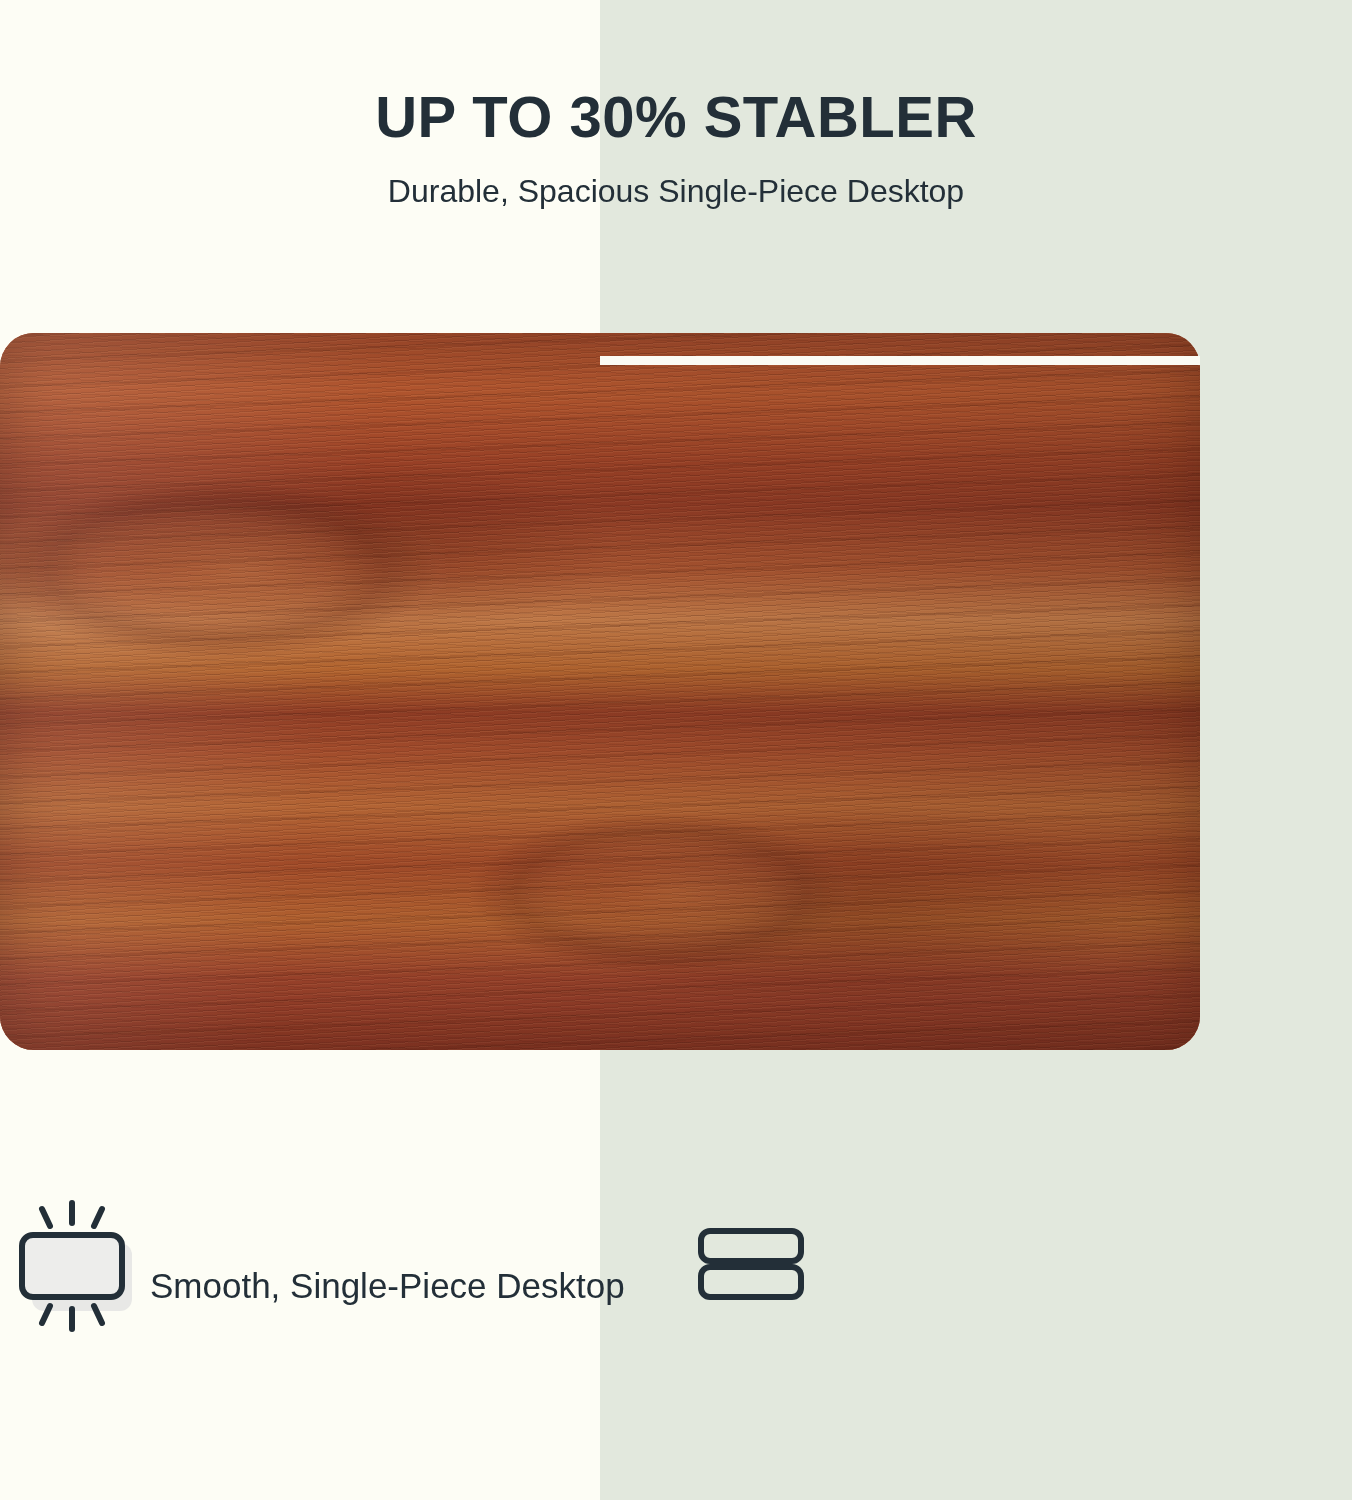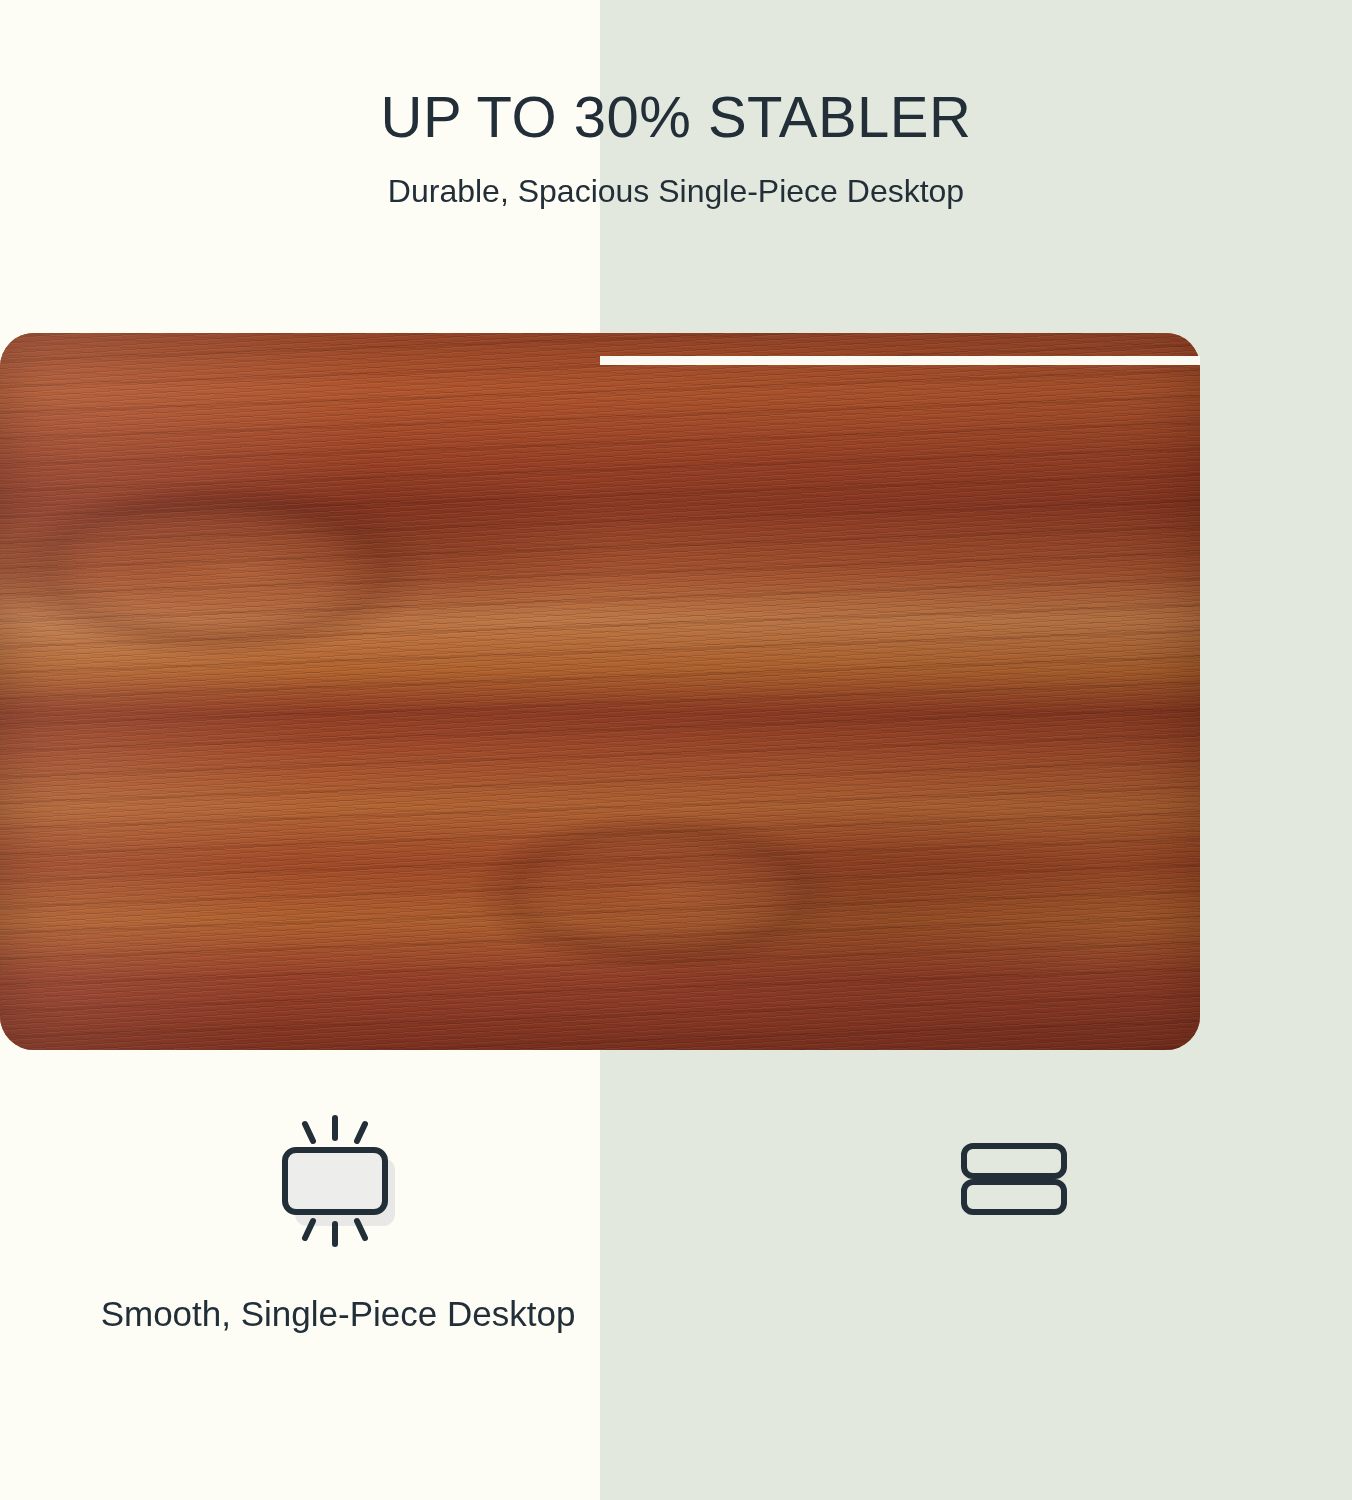--- a/index.html
+++ b/index.html
@@ -28,21 +28,21 @@
   
   #header {
     position:absolute;
     left:0; top:0; width:1352px;
     text-align:center;
     z-index:5;
   }
   #headline {
     margin-top:86px;
     font-size:58px;
-    font-weight:normal;
+    font-weight:bold;
     letter-spacing:0.5px;
     color:#232F38;
     line-height:1.08;
     font-family:"Liberation Sans", sans-serif;
   }
   #subheadline {
     margin-top:24px;
     font-size:32px;
     font-weight:400;
     color:#232F38;
@@ -189,21 +189,20 @@
   #comparison-row {
     position:absolute;
     left:0; top:1110px;
     width:1352px; height:320px;
     display:flex;
     z-index:5;
   }
   .comparison-col {
     width:676px;
     display:flex;
-    flex-direction:column;
     align-items:center;
   }
   .comparison-icon {
     height:150px;
     display:flex;
     align-items:center;
     justify-content:center;
   }
   .comparison-label {
     margin-top:32px;

